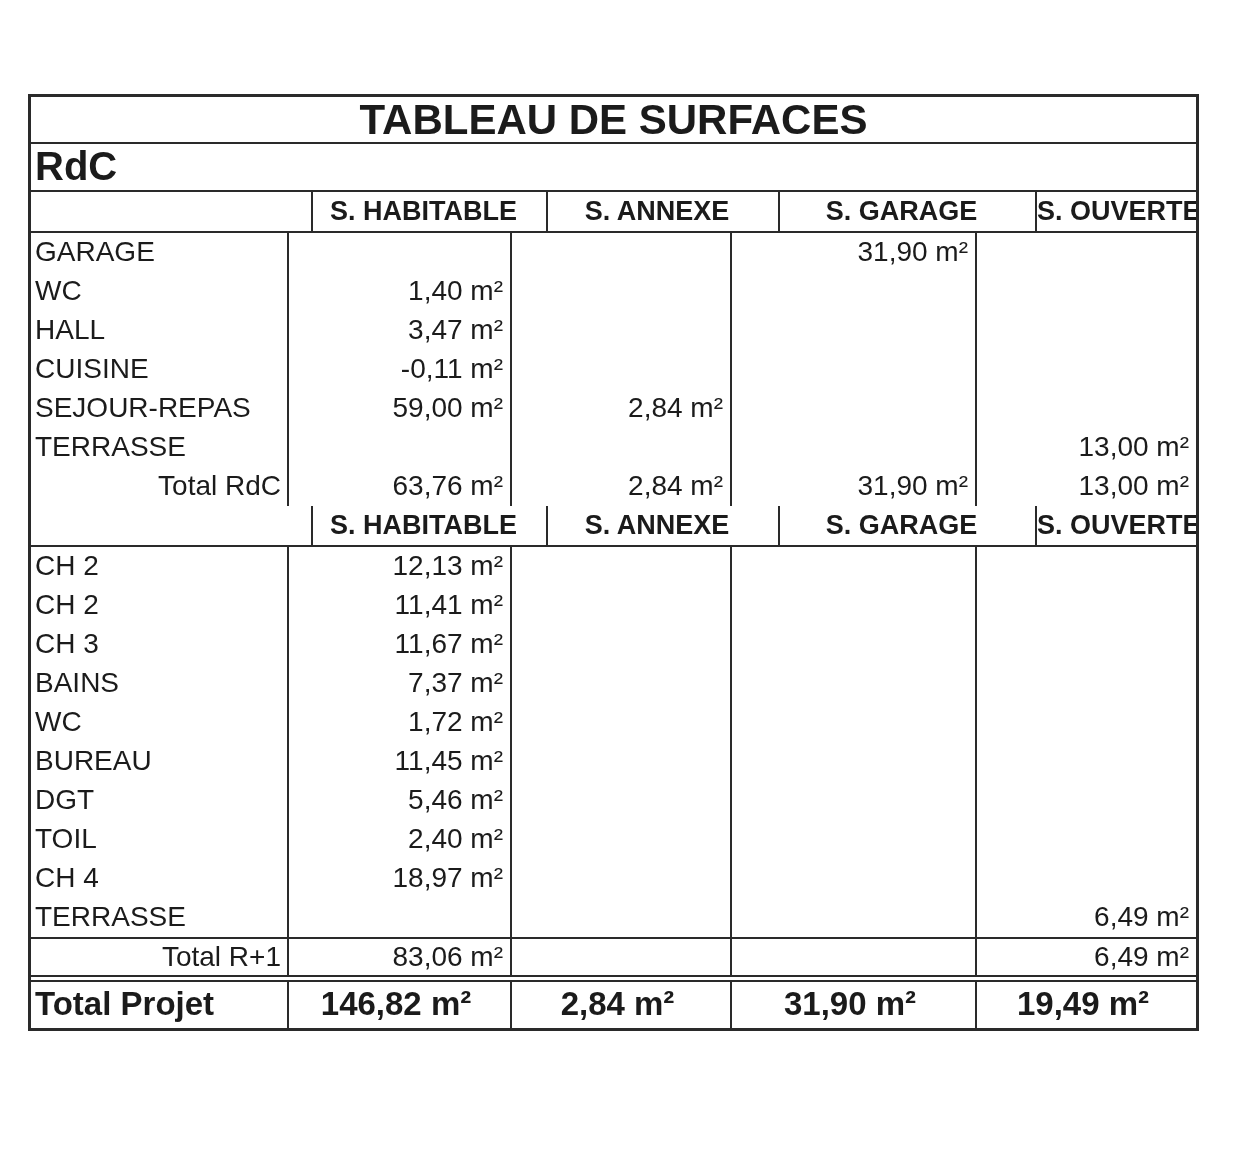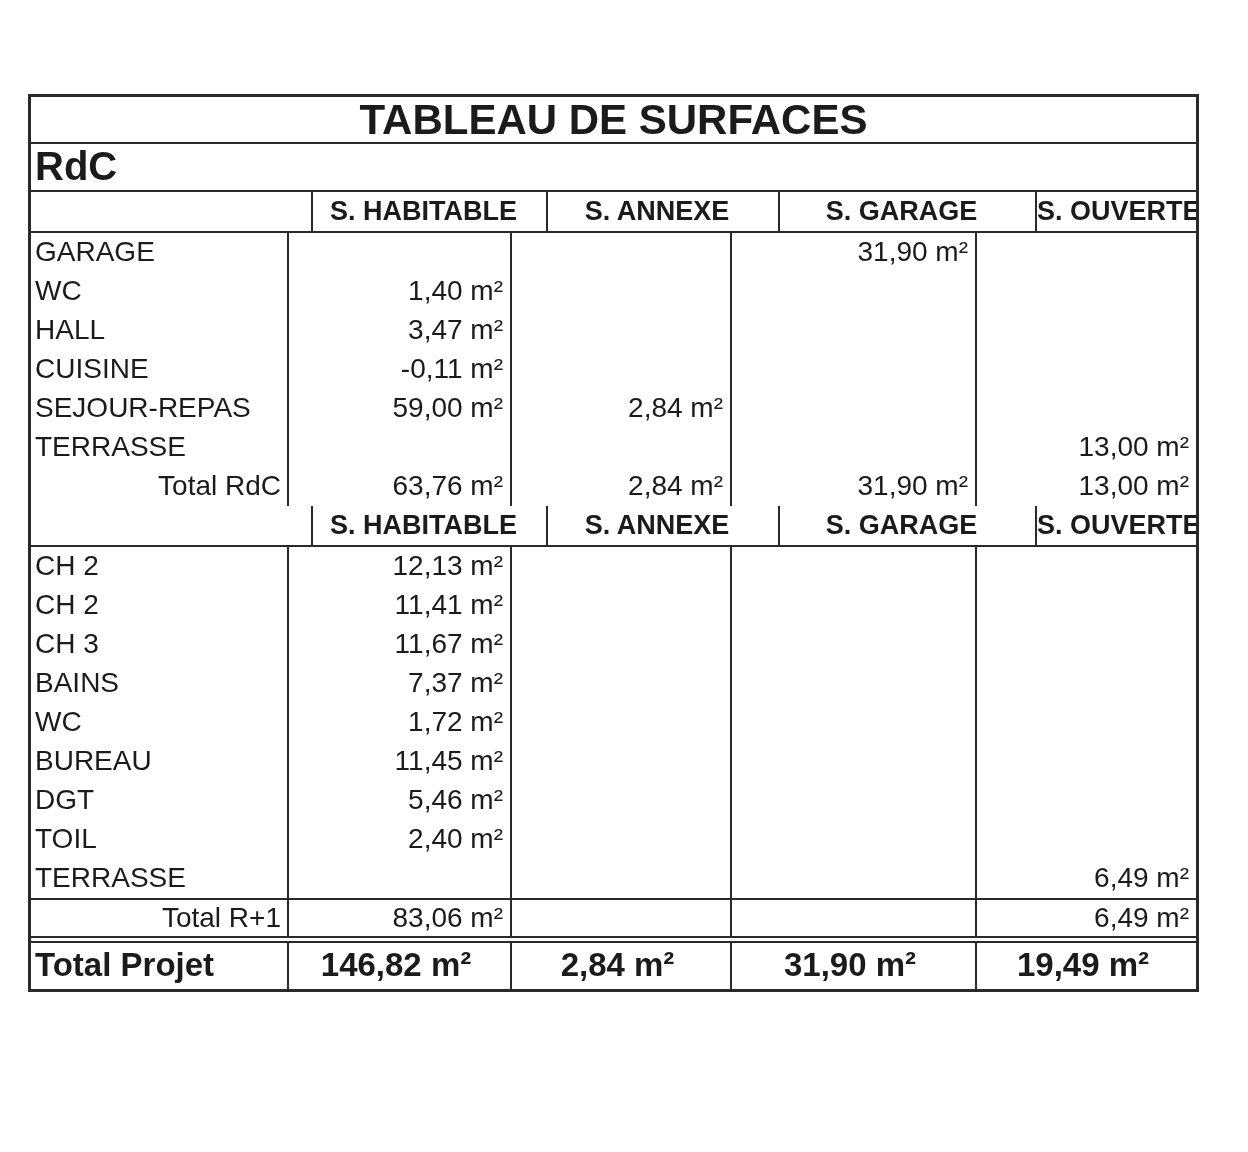--- a/index.html
+++ b/index.html
@@ -195,20 +195,27 @@
       <div class="cell c4"></div>
     </div>
     <div class="row">
       <div class="cell c0">TOIL</div>
       <div class="cell c1">2,40 m²</div>
       <div class="cell c2"></div>
       <div class="cell c3"></div>
       <div class="cell c4"></div>
     </div>
     <div class="row">
+      <div class="cell c0">CH 4</div>
+      <div class="cell c1">18,97 m²</div>
+      <div class="cell c2"></div>
+      <div class="cell c3"></div>
+      <div class="cell c4"></div>
+    </div>
+    <div class="row">
       <div class="cell c0">TERRASSE</div>
       <div class="cell c1"></div>
       <div class="cell c2"></div>
       <div class="cell c3"></div>
       <div class="cell c4">6,49 m²</div>
     </div>
 
     <div class="row total-row total-r1">
       <div class="cell c0">Total R+1</div>
       <div class="cell c1">83,06 m²</div>

